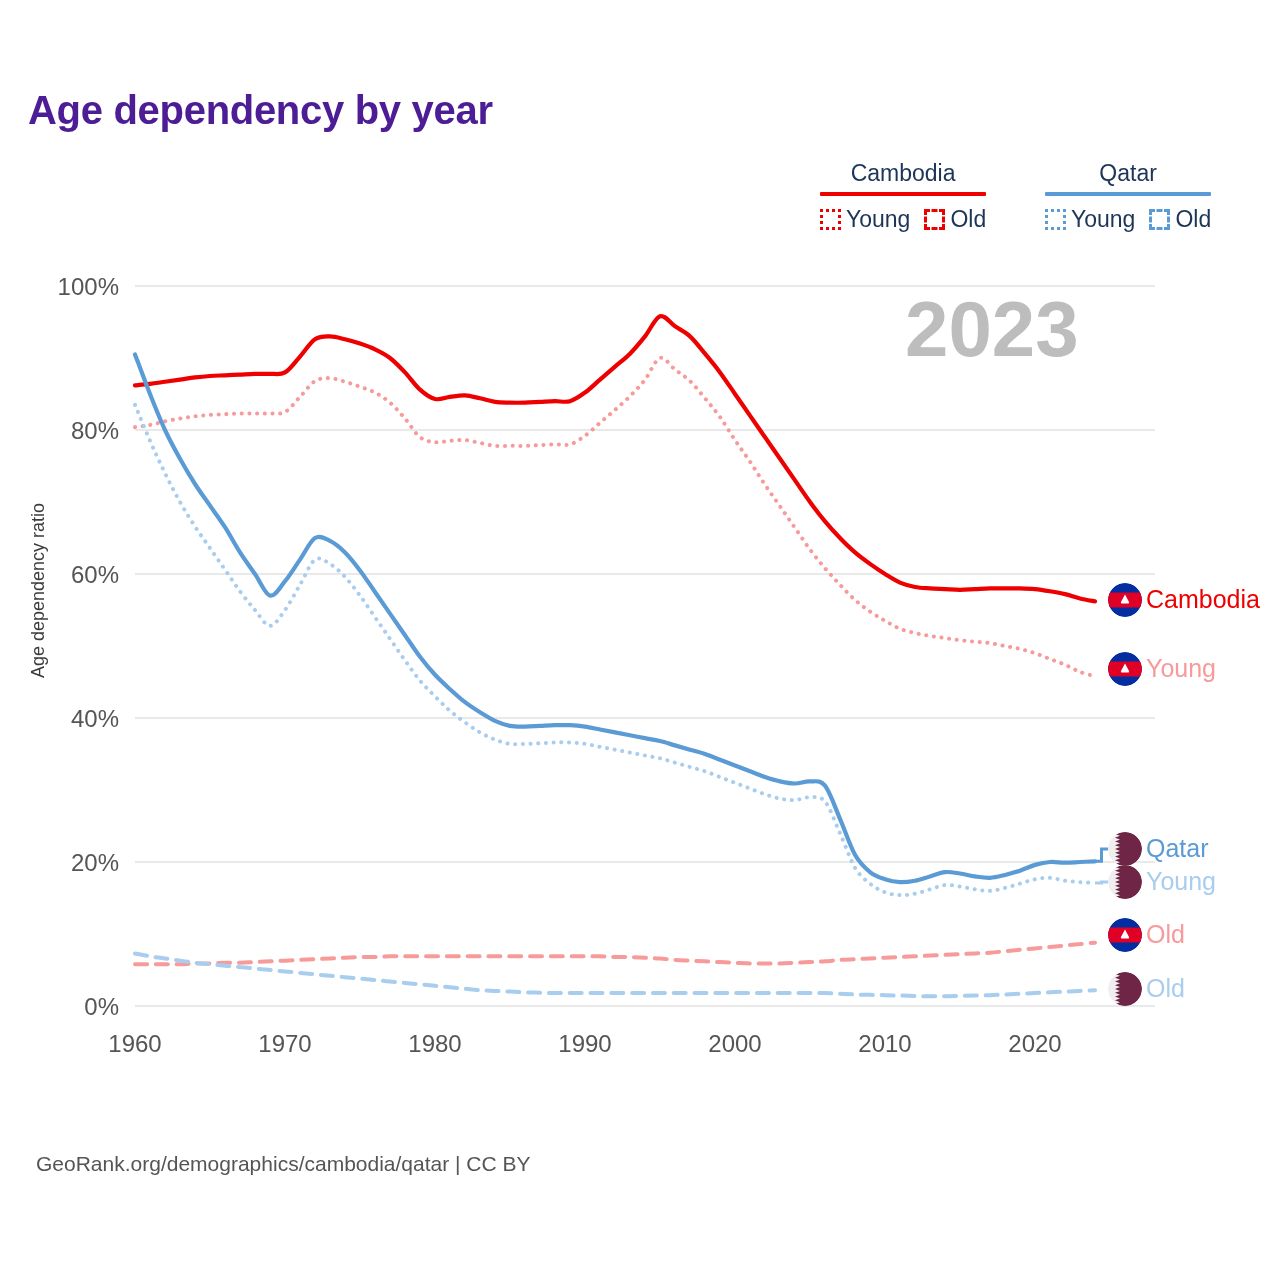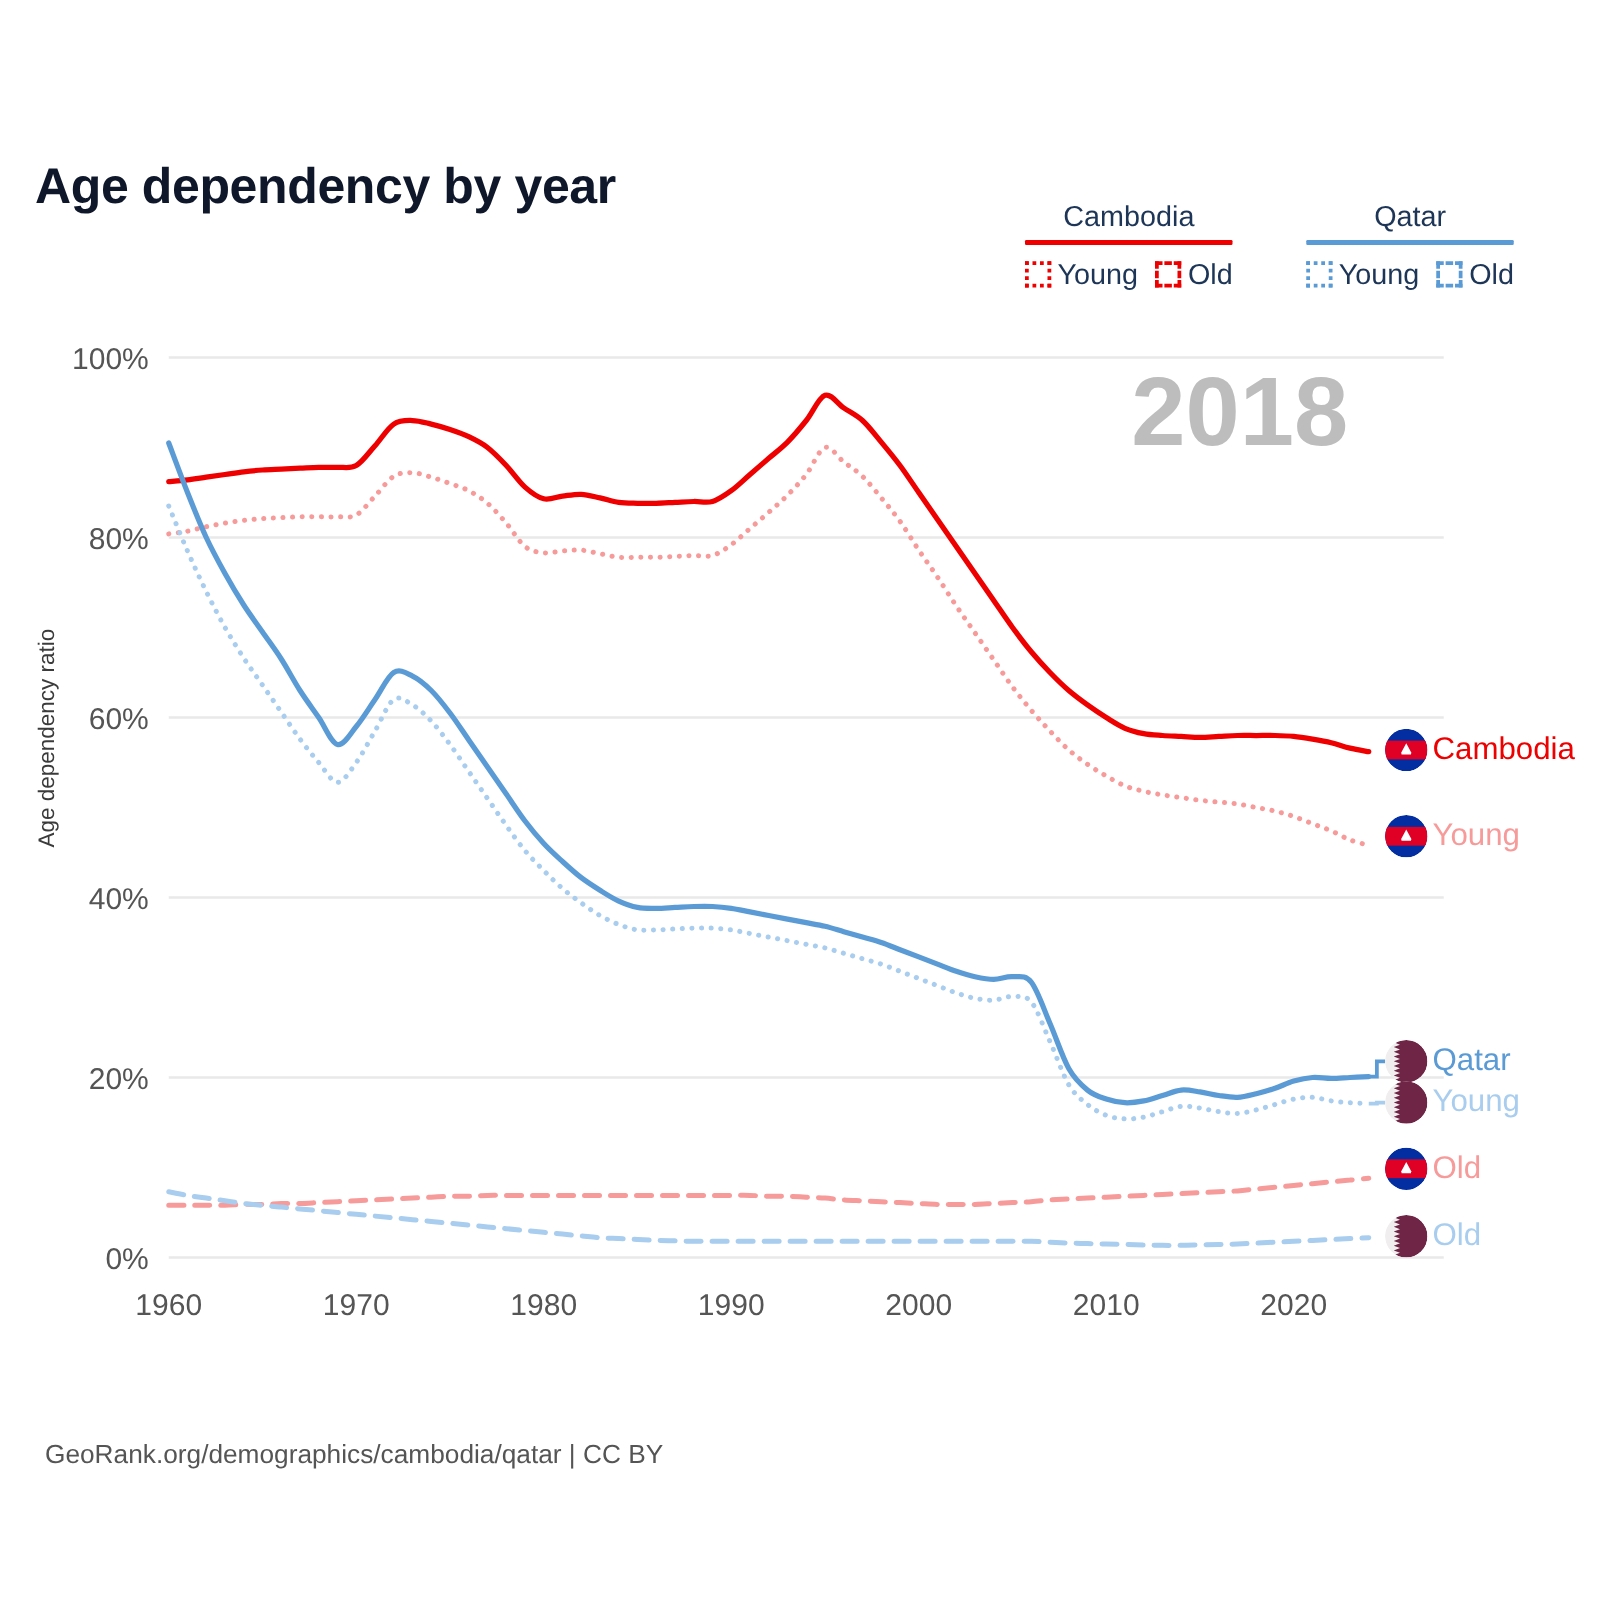--- a/index.html
+++ b/index.html
@@ -22,24 +22,23 @@
     height: 1280px;
   }
 
   
   .chart-title {
     position: absolute;
     left: 28px;
     top: 88px;
     font-size: 40px;
     font-weight: bold;
-    color: #0f172a;
+    color: #4c1d95;
     letter-spacing: -0.3px;
     white-space: nowrap;
-    margin-top: 39px;
   }
 
   
   .legend {
     position: absolute;
     left: 810px;
     top: 160px;
     width: 450px;
     height: 80px;
   }
@@ -192,21 +191,21 @@
           <span class="legend-label">Young</span>
         </div>
         <div class="legend-item">
           <span class="legend-swatch dash-blue"></span>
           <span class="legend-label">Old</span>
         </div>
       </div>
     </div>
   </div>
 
-  <div class="year-watermark">2018</div>
+  <div class="year-watermark">2023</div>
 
   <div class="y-axis-title">Age dependency ratio</div>
 
   <svg id="plot" width="1280" height="1080">
     <defs>
       <clipPath id="flag-kh">
           <circle cx="17" cy="17" r="17"></circle>
         </clipPath>
       <clipPath id="flag-qa">
           <circle cx="17" cy="17" r="17"></circle>

